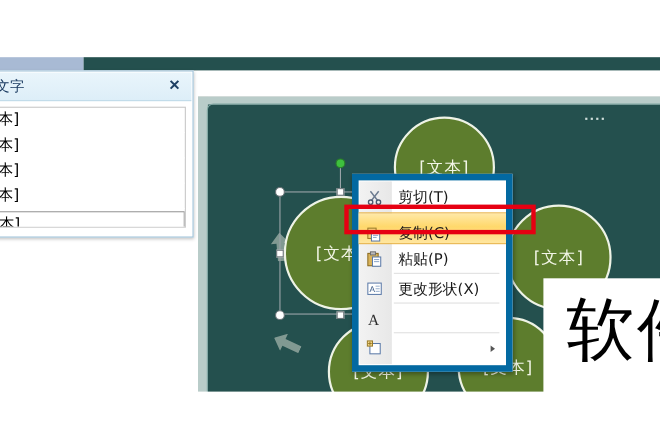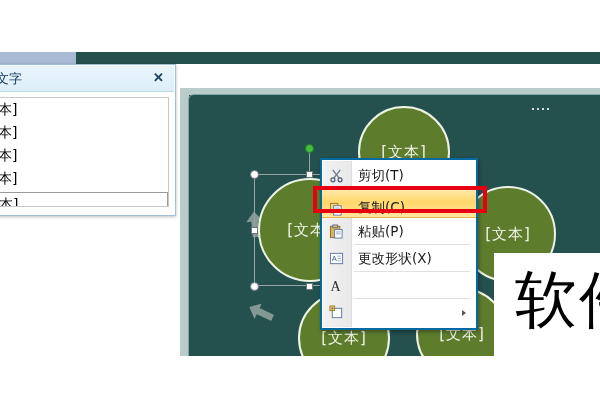--- a/index.html
+++ b/index.html
@@ -184,23 +184,23 @@
   .tp-row.selected {
     border: 1px solid #9b9b9b;
     background: #ffffff;
     margin-top: 2px;
   }
 
   
   .ctxmenu {
     position: absolute;
     left: 320px; top: 158px;
-    width: 158px;
-    background: #ffffff;
-    border: 2px solid #0369a1;
+    width: 146px;
+    background: #ffffff;
+    border: 6px solid #0369a1;
     box-shadow: 1px 2px 4px rgba(0,0,0,.35);
     box-sizing: border-box;
     padding: 2px 0;
   }
   .ctx-gutter {
     position: absolute;
     left: 1px; top: 1px;
     width: 28px; bottom: 1px;
     background: linear-gradient(to right, #f2f2f2 0%, #e8e8e8 100%);
     border-right: 1px solid #dcdcdc;

